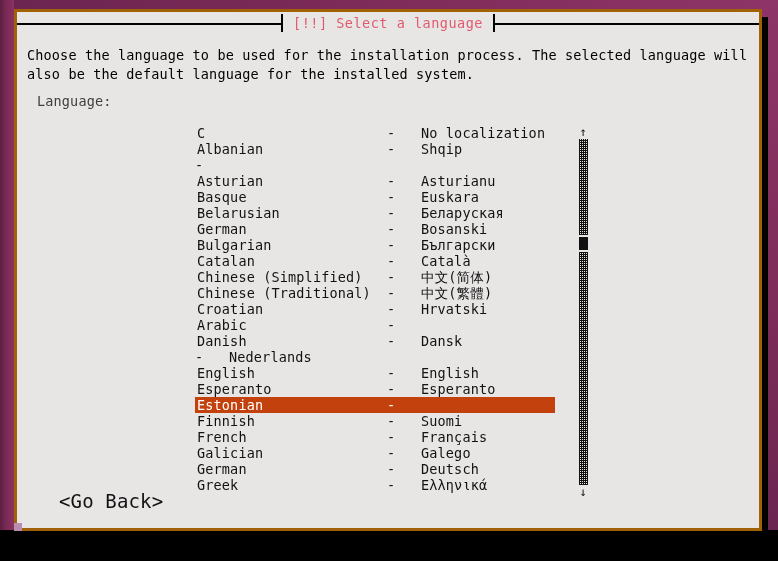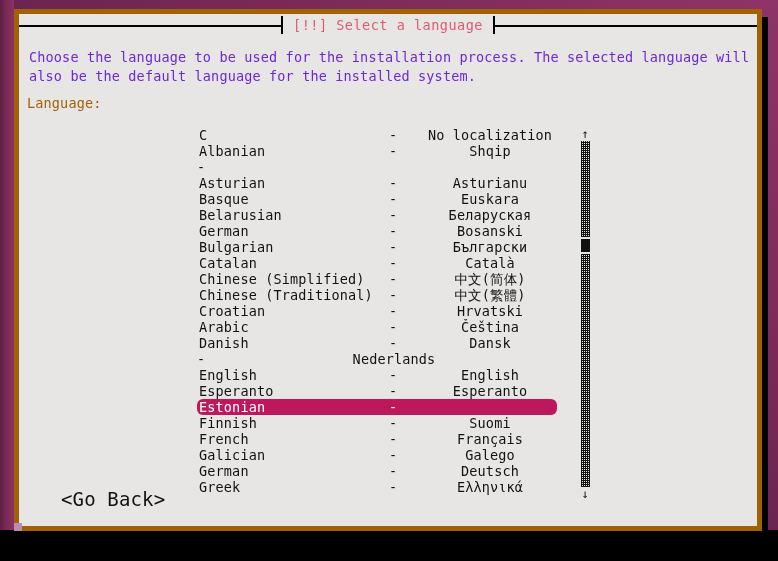--- a/index.html
+++ b/index.html
@@ -63,21 +63,21 @@
   }
 
   
   #dialog {
     position: absolute;
     left: 14px;
     top: 9px;
     width: 748px;
     height: 522px;
     background: #e8e5e5;
-    border: 5px solid #a16207;
+    border: 3px solid #a16207;
     box-sizing: border-box;
   }
 
   
   .titlebar {
     position: absolute;
     left: 0; top: 0;
     width: 100%;
     height: 22px;
     display: flex;
@@ -104,32 +104,32 @@
     padding: 0 10px;
     white-space: pre;
   }
 
   
   .intro {
     position: absolute;
     left: 10px;
     top: 34px;
     width: 728px;
-    color: #6d28d9;
+    color: #000000;
     font-size: 13.5px;
     line-height: 19px;
     letter-spacing: 0.15px;
     white-space: pre-wrap;
   }
 
   .section-label {
     position: absolute;
-    left: 8px;
+    left: 20px;
     top: 80px;
-    color: #a16207;
+    color: #404040;
     font-size: 13.5px;
     line-height: 19px;
     letter-spacing: 0.15px;
   }
 
   
   .list-region {
     position: absolute;
     left: 178px;
     top: 113px;
@@ -145,41 +145,39 @@
     display: flex;
     align-items: center;
     height: 16px;
     font-size: 13.5px;
     line-height: 16px;
     color: #121212;
     letter-spacing: 0.15px;
     white-space: pre;
   }
   .lang-row.selected {
-    background: #be185d;
+    background: #c2410c;
     color: #ffffff;
-    border-radius: 6px;
   }
   .lang-name {
     flex: 0 0 auto;
     width: 192px;
     padding-left: 2px;
     box-sizing: border-box;
     overflow: hidden;
   }
   .lang-dash {
     flex: 0 0 auto;
     width: 34px;
     text-align: left;
   }
   .lang-native {
     flex: 1 1 auto;
     font-family: "DejaVu Sans Mono", "Liberation Mono", monospace;
     overflow: hidden;
-    text-align: center;
   }
 
   
   .scrollbar {
     position: absolute;
     left: 380px;
     top: 0;
     width: 16px;
     height: 374px;
   }
@@ -276,21 +274,21 @@
           <div class="lang-row"><span class="lang-dash">-</span></div>
           <div class="lang-row"><span class="lang-name">Asturian</span><span class="lang-dash">-</span><span class="lang-native">Asturianu</span></div>
           <div class="lang-row"><span class="lang-name">Basque</span><span class="lang-dash">-</span><span class="lang-native">Euskara</span></div>
           <div class="lang-row"><span class="lang-name">Belarusian</span><span class="lang-dash">-</span><span class="lang-native">Беларуская</span></div>
           <div class="lang-row"><span class="lang-name">German</span><span class="lang-dash">-</span><span class="lang-native">Bosanski</span></div>
           <div class="lang-row"><span class="lang-name">Bulgarian</span><span class="lang-dash">-</span><span class="lang-native">Български</span></div>
           <div class="lang-row"><span class="lang-name">Catalan</span><span class="lang-dash">-</span><span class="lang-native">Català</span></div>
           <div class="lang-row"><span class="lang-name">Chinese (Simplified)</span><span class="lang-dash">-</span><span class="lang-native">中文(简体)</span></div>
           <div class="lang-row"><span class="lang-name">Chinese (Traditional)</span><span class="lang-dash">-</span><span class="lang-native">中文(繁體)</span></div>
           <div class="lang-row"><span class="lang-name">Croatian</span><span class="lang-dash">-</span><span class="lang-native">Hrvatski</span></div>
-          <div class="lang-row"><span class="lang-name">Arabic</span><span class="lang-dash">-</span><span class="lang-native">Čeština</span></div>
+          <div class="lang-row"><span class="lang-name">Arabic</span><span class="lang-dash">-</span></div>
           <div class="lang-row"><span class="lang-name">Danish</span><span class="lang-dash">-</span><span class="lang-native">Dansk</span></div>
           <div class="lang-row"><span class="lang-dash">-</span><span class="lang-native">Nederlands</span></div>
           <div class="lang-row"><span class="lang-name">English</span><span class="lang-dash">-</span><span class="lang-native">English</span></div>
           <div class="lang-row"><span class="lang-name">Esperanto</span><span class="lang-dash">-</span><span class="lang-native">Esperanto</span></div>
           <div class="lang-row selected"><span class="lang-name">Estonian</span><span class="lang-dash">-</span></div>
           <div class="lang-row"><span class="lang-name">Finnish</span><span class="lang-dash">-</span><span class="lang-native">Suomi</span></div>
           <div class="lang-row"><span class="lang-name">French</span><span class="lang-dash">-</span><span class="lang-native">Français</span></div>
           <div class="lang-row"><span class="lang-name">Galician</span><span class="lang-dash">-</span><span class="lang-native">Galego</span></div>
           <div class="lang-row"><span class="lang-name">German</span><span class="lang-dash">-</span><span class="lang-native">Deutsch</span></div>
           <div class="lang-row"><span class="lang-name">Greek</span><span class="lang-dash">-</span><span class="lang-native">Ελληνικά</span></div>

